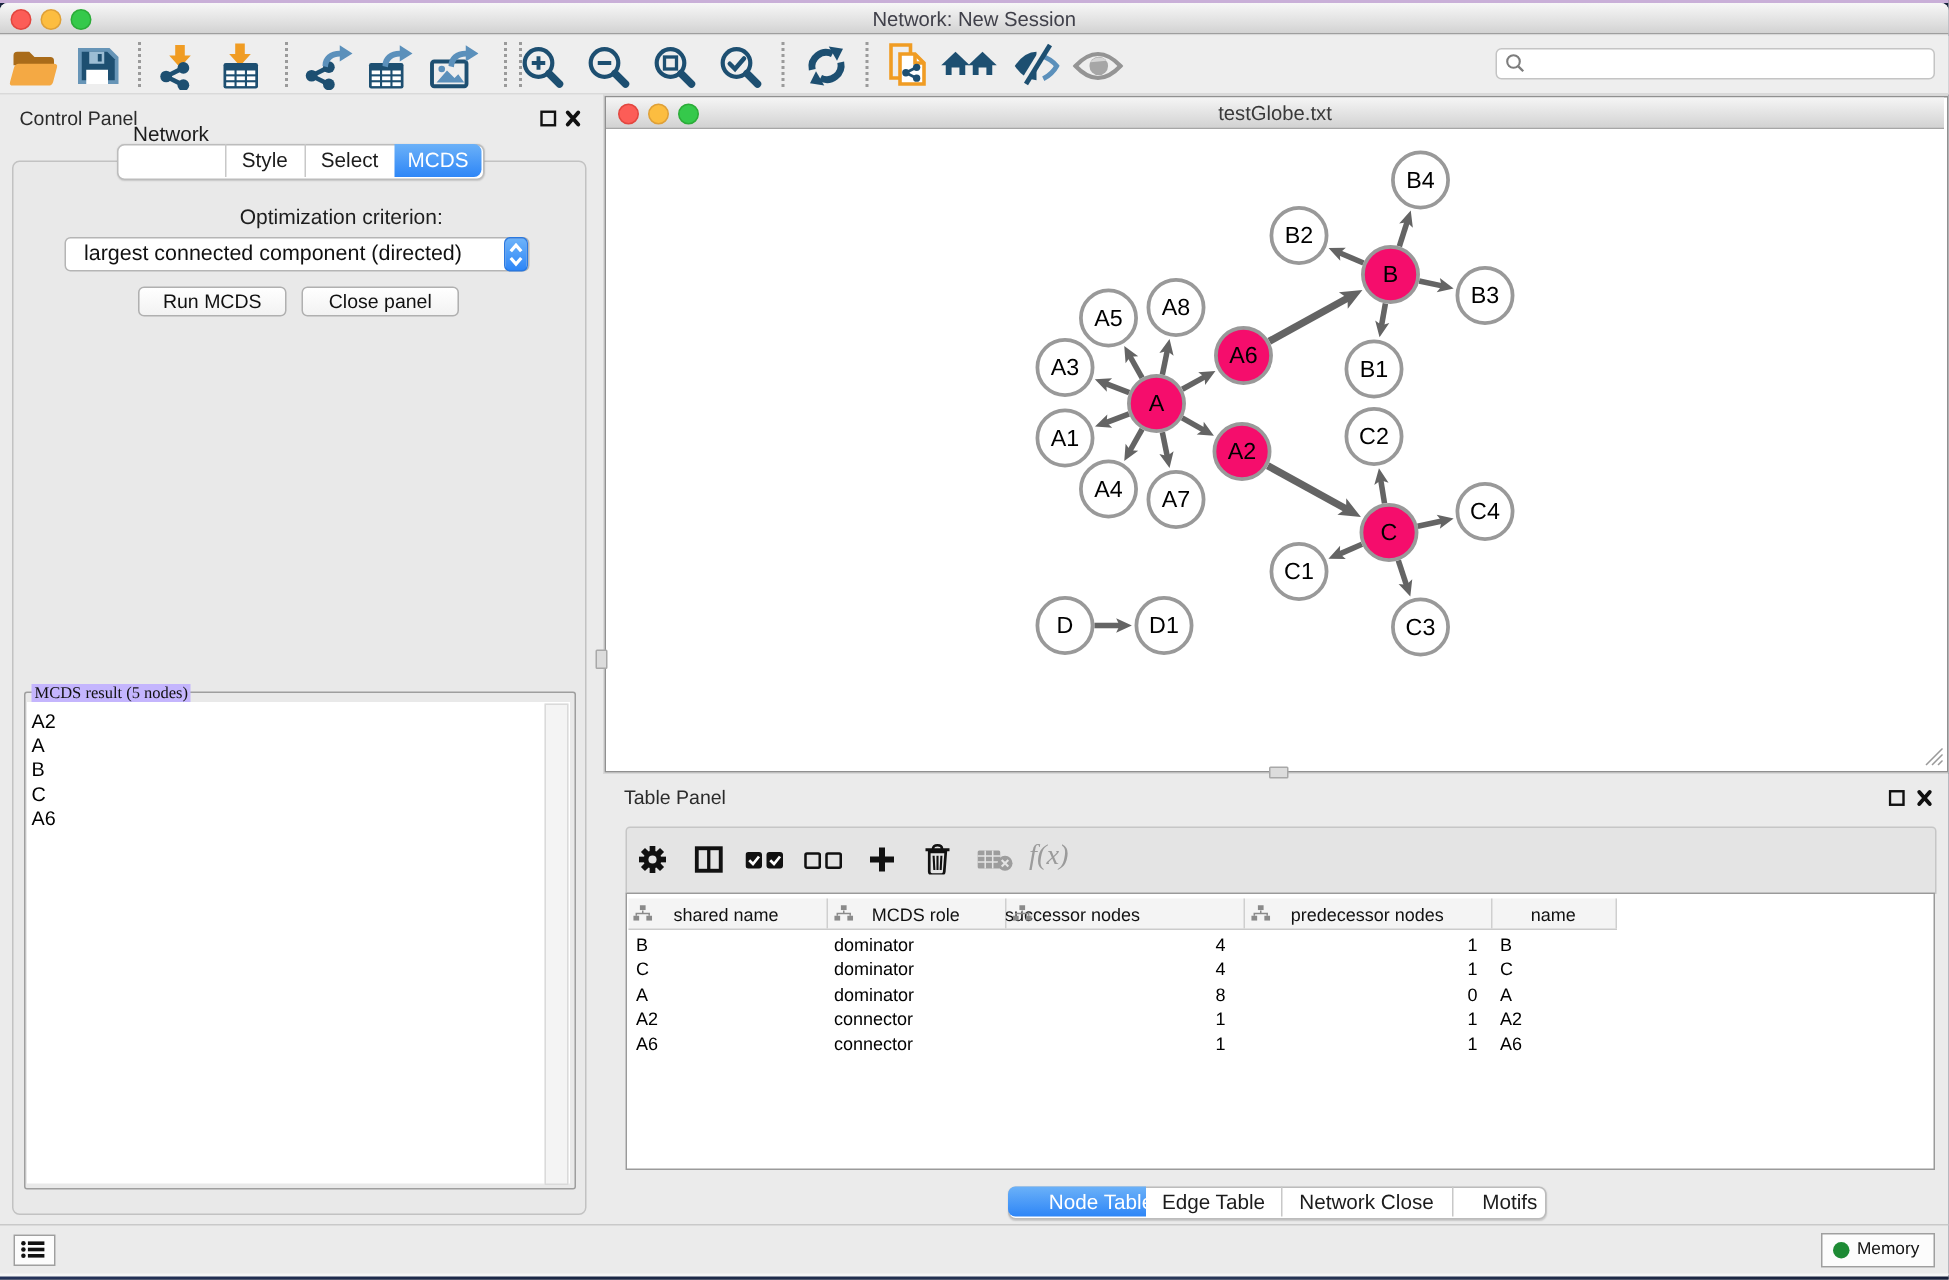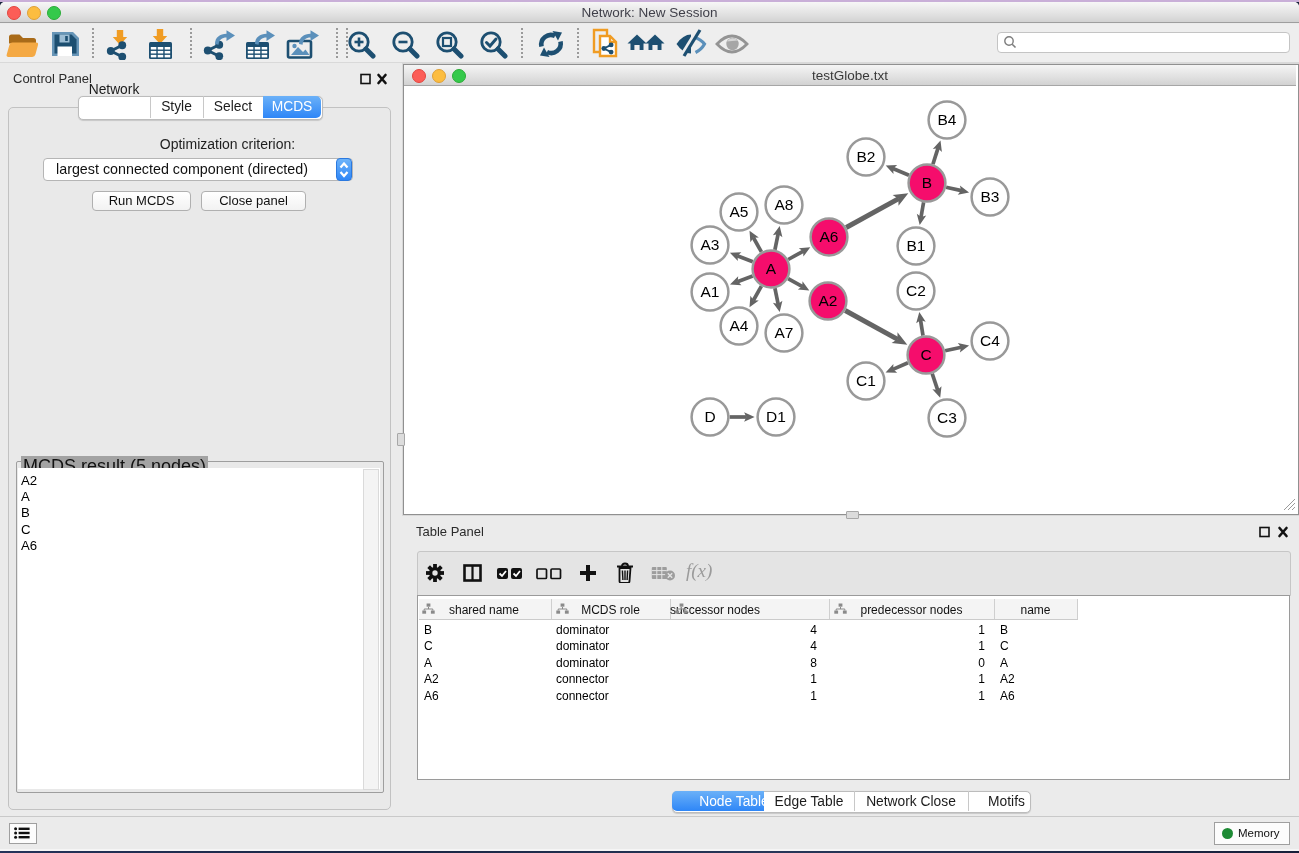--- a/index.html
+++ b/index.html
@@ -193,21 +193,21 @@
  <path d="M2.5 10 L6 14 L9.5 10" fill="none" stroke="#fff" stroke-width="2.2"></path>
   </svg>
 <div class="abs" style="left:56px;top:161px;font-size:14.3px;color:#111;">largest connected component (directed)</div>
 
 <div class="abs" style="left:92px;top:191px;width:97px;height:18px;background:linear-gradient(#fff,#f2f2f2);
  border:1px solid #b0b0b0;border-radius:4px;text-align:center;font-size:13px;color:#111;line-height:17px;">Run MCDS</div>
 <div class="abs" style="left:201px;top:191px;width:103px;height:18px;background:linear-gradient(#fff,#f2f2f2);
  border:1px solid #b0b0b0;border-radius:4px;text-align:center;font-size:13px;color:#111;line-height:17px;">Close panel</div>
 
 <div class="abs" style="left:16px;top:461px;width:366px;height:330px;border:1px solid #9e9e9e;border-radius:2px;"></div>
-<div class="abs" style="left:21px;top:455.5px;background:#a3a3a3;padding:0 2px;font-size:18px;color:#111;">MCDS result (5 nodes)</div>
+<div class="abs" style="left:21px;top:455.5px;background:#c4b5fd;padding:0 2px;font-size:11px;color:#111;font-family:Liberation Serif, serif;">MCDS result (5 nodes)</div>
 <div class="abs" style="left:18px;top:468px;width:362px;height:321px;background:#fff;"></div>
 <div class="abs" style="left:362.5px;top:469px;width:14px;height:319px;background:#f4f4f4;border:1px solid #dadada;"></div>
 <div class="abs" style="left:21px;top:472.5px;font-size:13.2px;line-height:16.4px;color:#000;">A2<br>A<br>B<br>C<br>A6</div>
 
 <div class="abs" style="left:0;top:816px;width:1299px;height:1px;background:#c9c9c9;"></div>
 <div class="abs" style="left:9px;top:823px;width:26px;height:19px;background:#fcfcfc;border:1px solid #9f9f9f;"></div>
 <svg class="abs" style="left:14px;top:827px;" width="16" height="12" viewBox="0 0 16 12">
  <g fill="#111">
       <circle cx="1.6" cy="1.8" r="1.5"></circle>
       <circle cx="1.6" cy="6" r="1.5"></circle>

